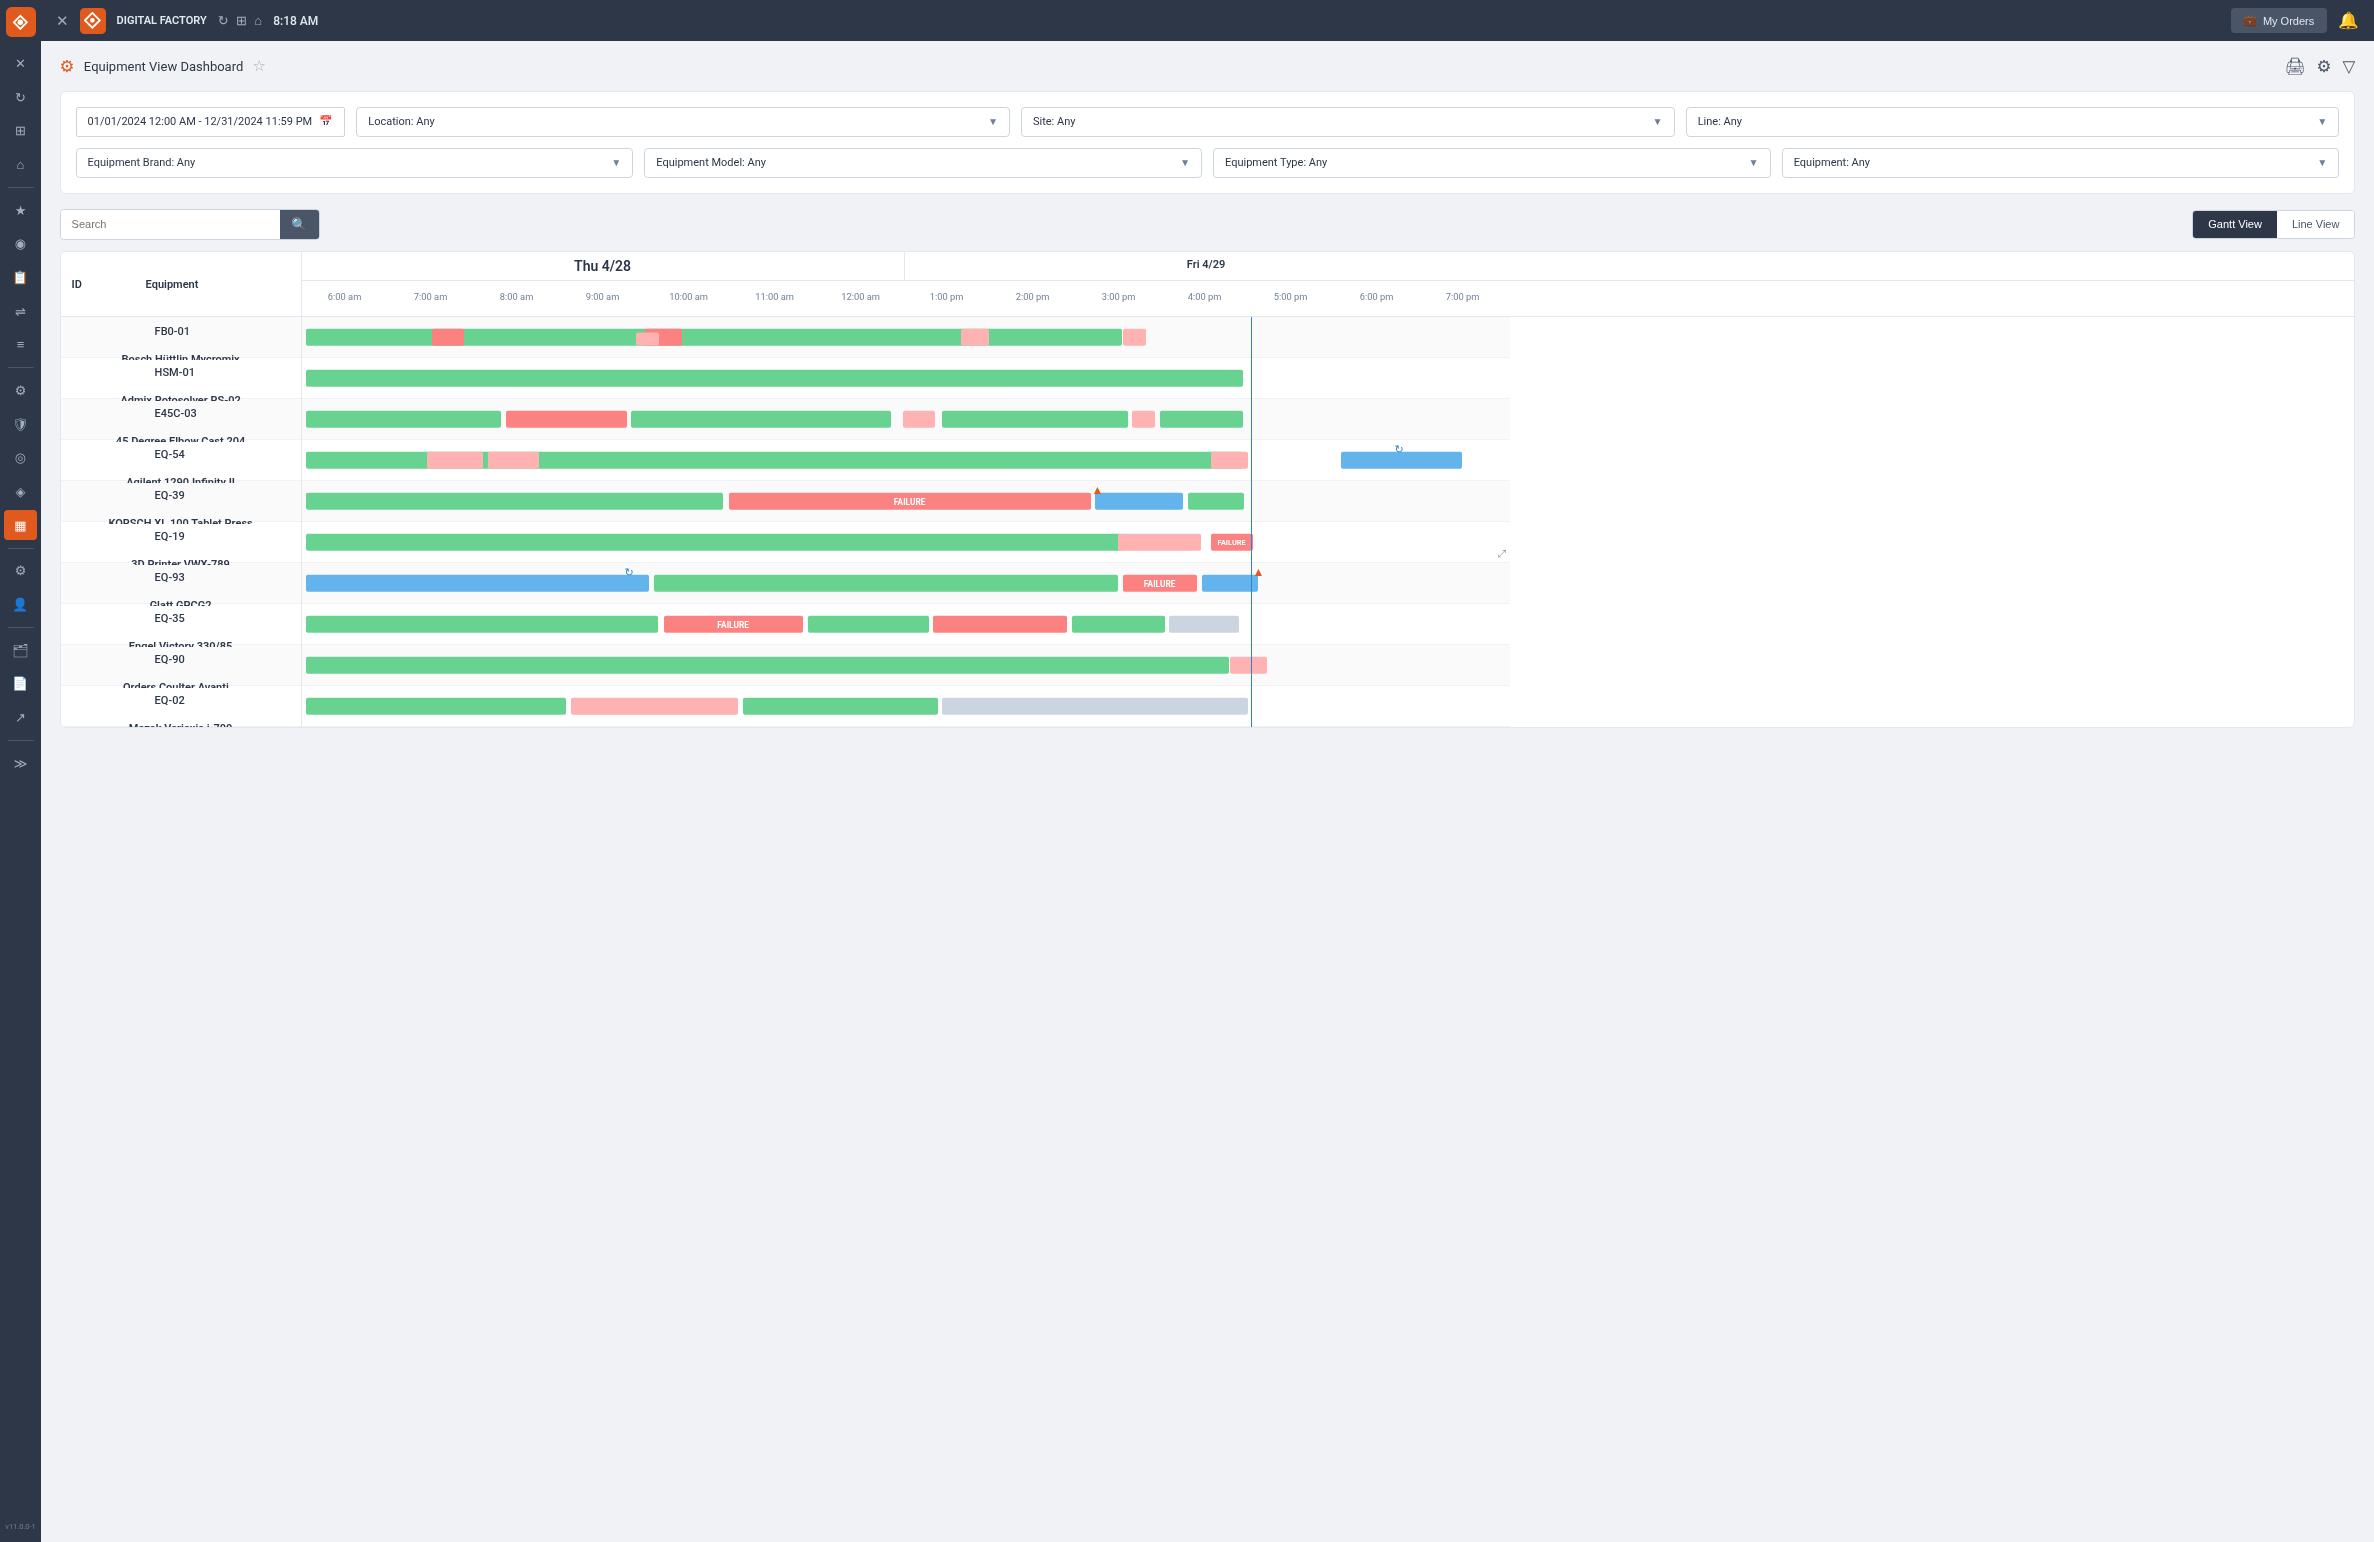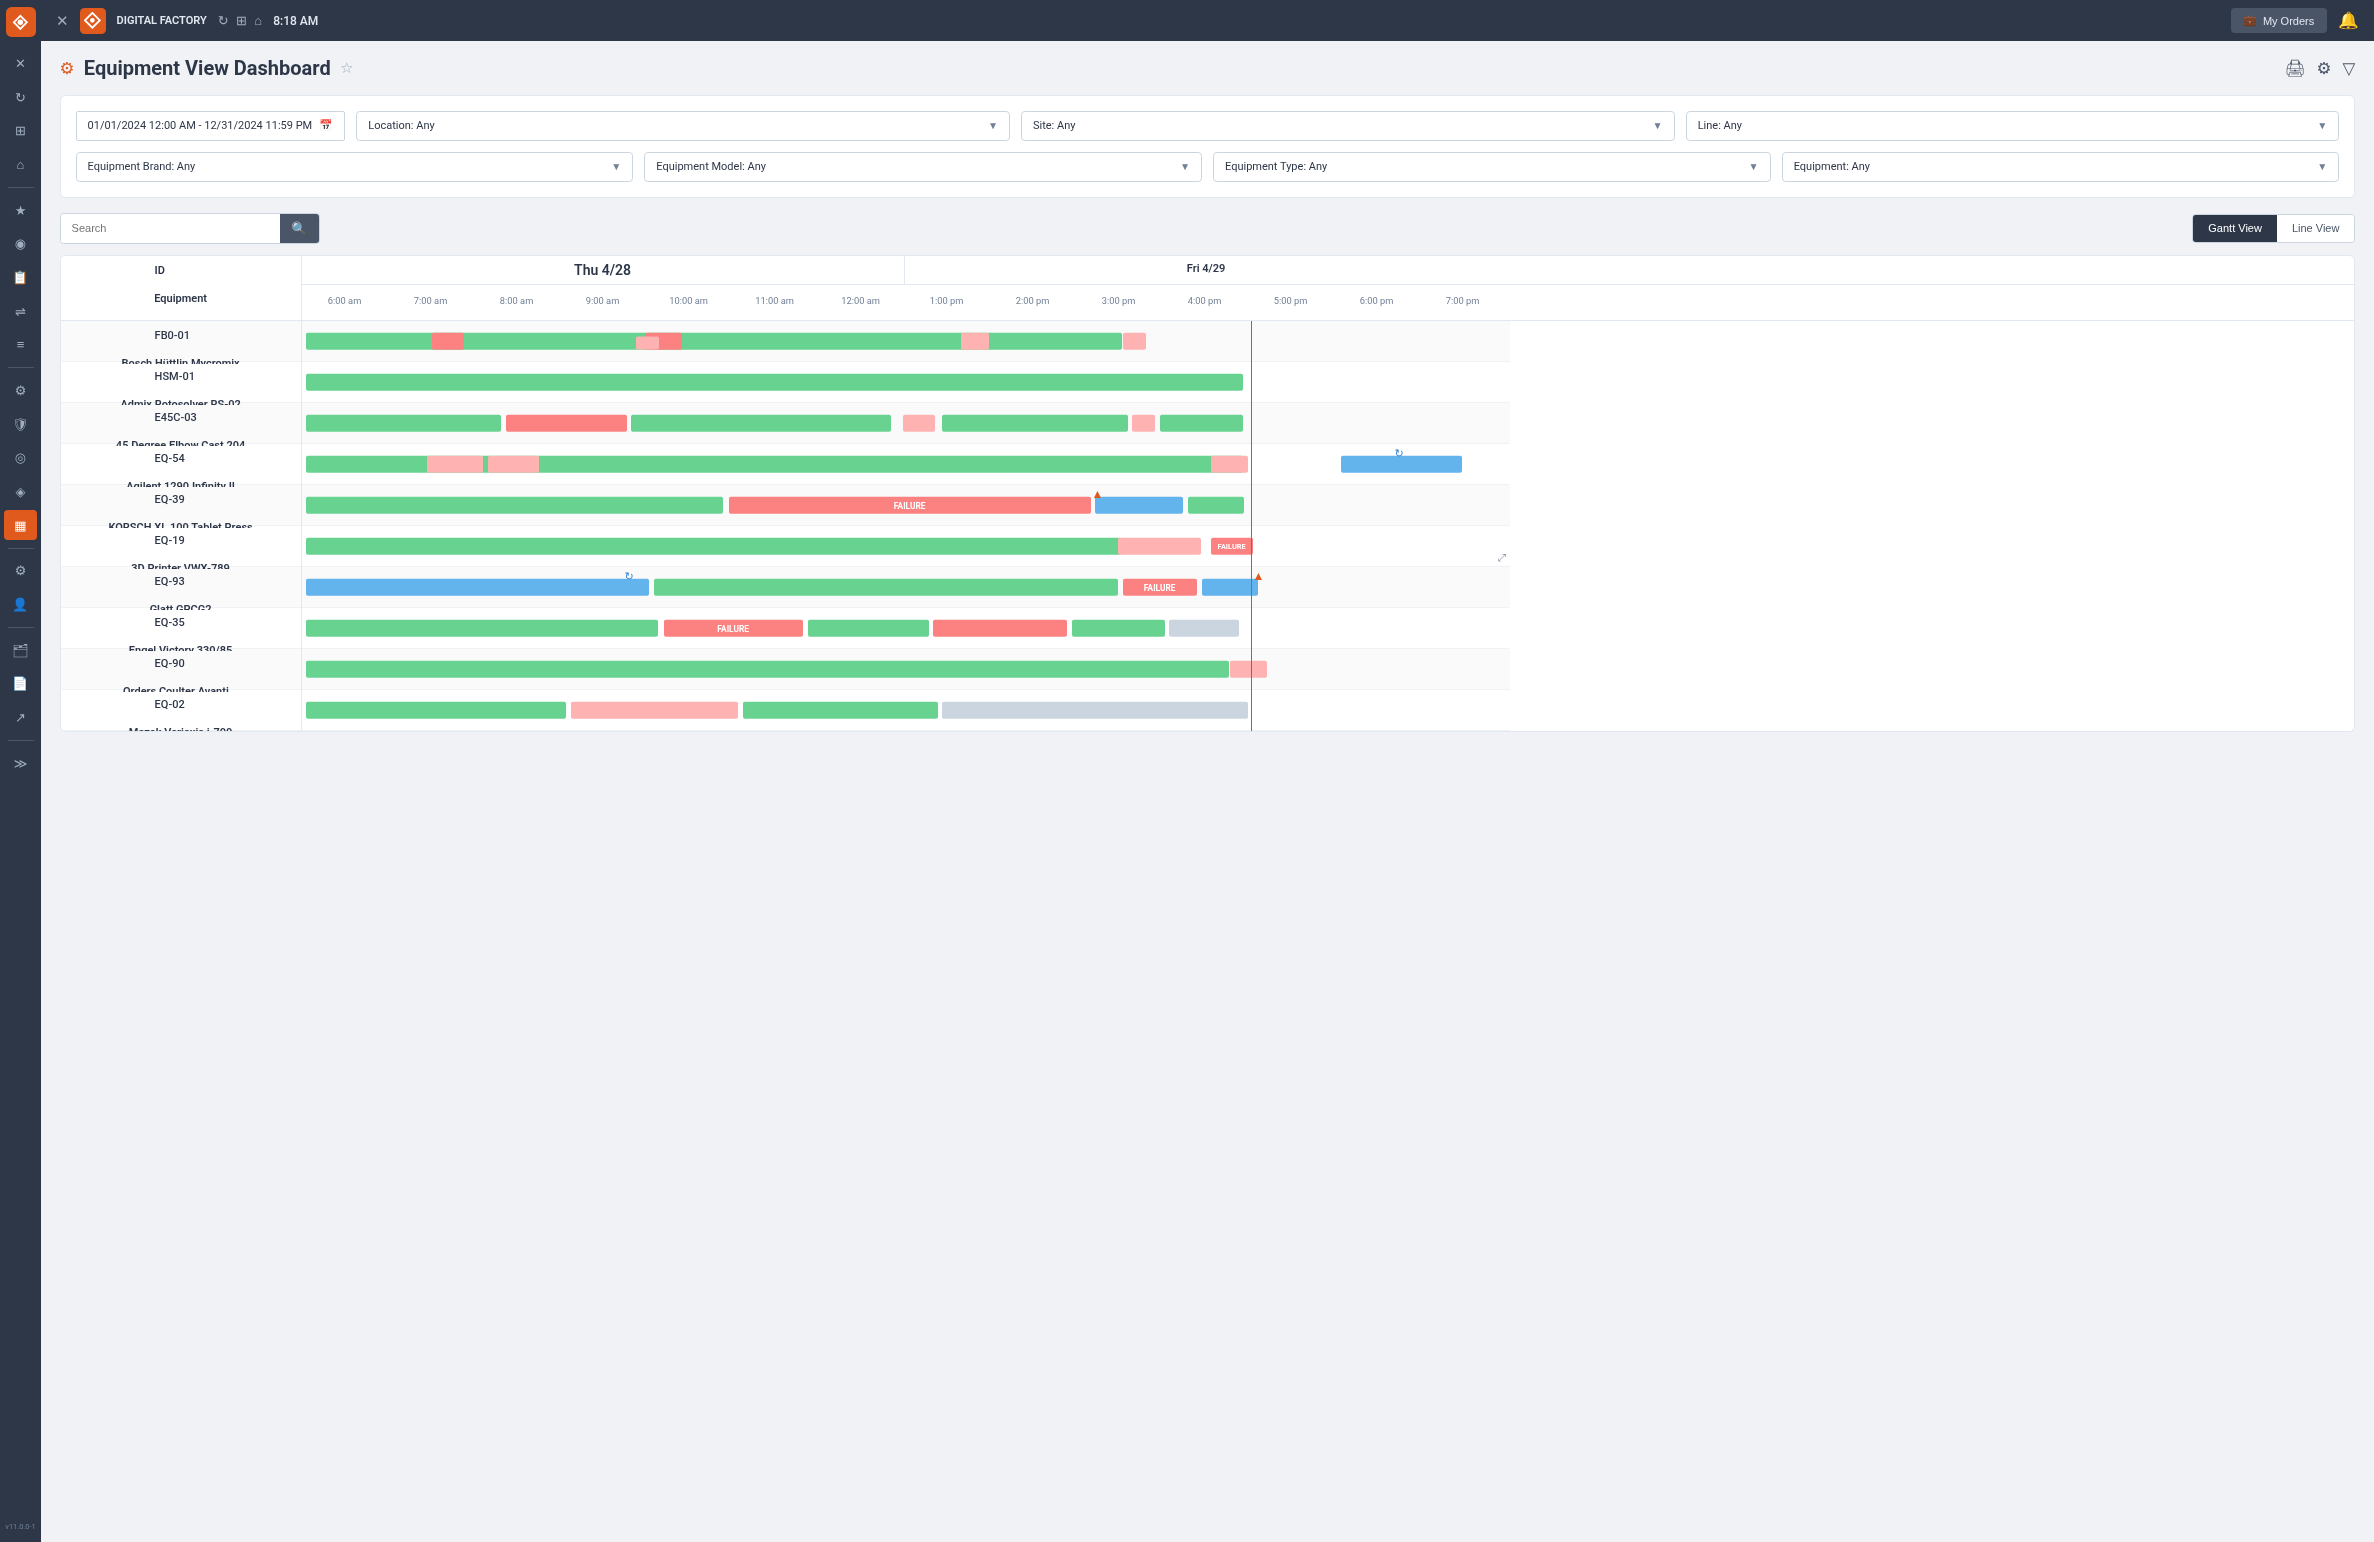--- a/index.html
+++ b/index.html
@@ -101,21 +101,21 @@
       align-items: center;
       justify-content: space-between;
       margin-bottom: 15px;
     }
     .page-title-area {
       display: flex;
       align-items: center;
       gap: 9.3px;
     }
     .page-title-icon { color: #e05a1e; font-size: 16.7px; }
-    .page-title { font-size: 20px; font-weight: 700; color: #2d3748; }
+    .page-title { font-size: 13px; font-weight: 400; color: #2d3748; }
     .star-icon { color: #a0aec0; cursor: pointer; font-size: 15px; }
     .page-header-actions { display: flex; gap: 11px; align-items: center; color: #4a5568; font-size: 16.7px; }
     .page-header-actions span { cursor: pointer; }
 
     
     .filter-panel {
       background: white;
       border-radius: 5.6px;
       padding: 15px;
       margin-bottom: 15px;
@@ -223,21 +223,20 @@
       flex-shrink: 0;
       border-right: 0.9px solid #e2e8f0;
     }
 
     .gantt-header-left {
       display: flex;
       align-items: center;
       height: 65px;
       border-bottom: 0.9px solid #e2e8f0;
       background: white;
-      flex-direction: column;
     }
 
     .col-id {
       width: 74px;
       padding: 7.4px 11px;
       font-weight: 600;
       font-size: 11px;
       color: #2d3748;
     }
 

